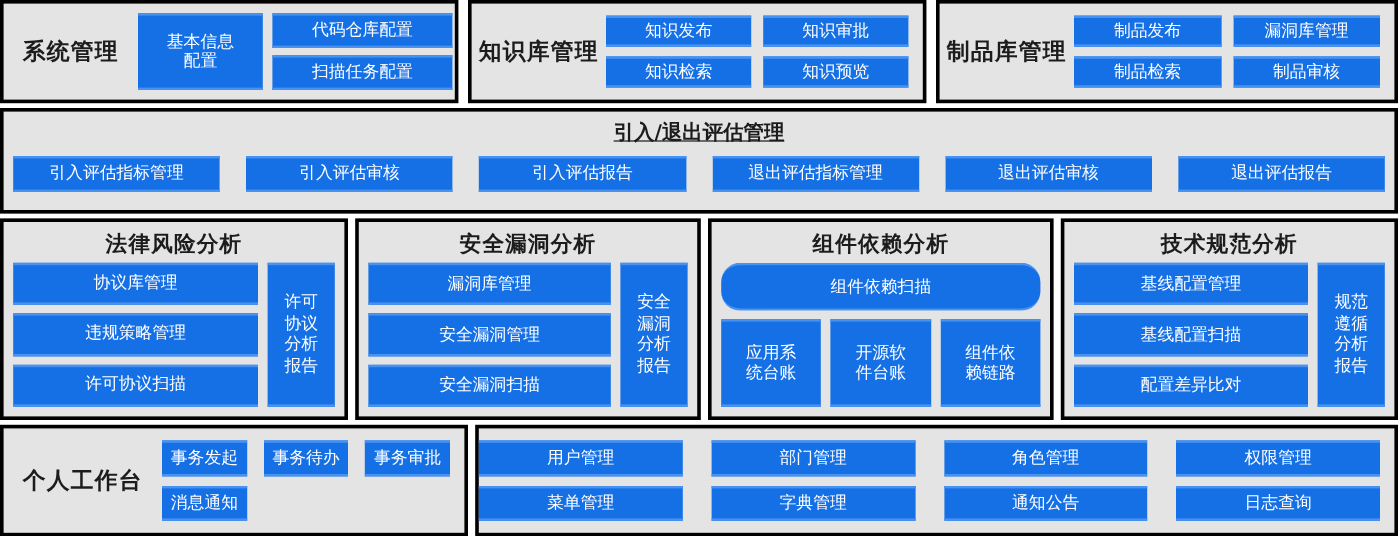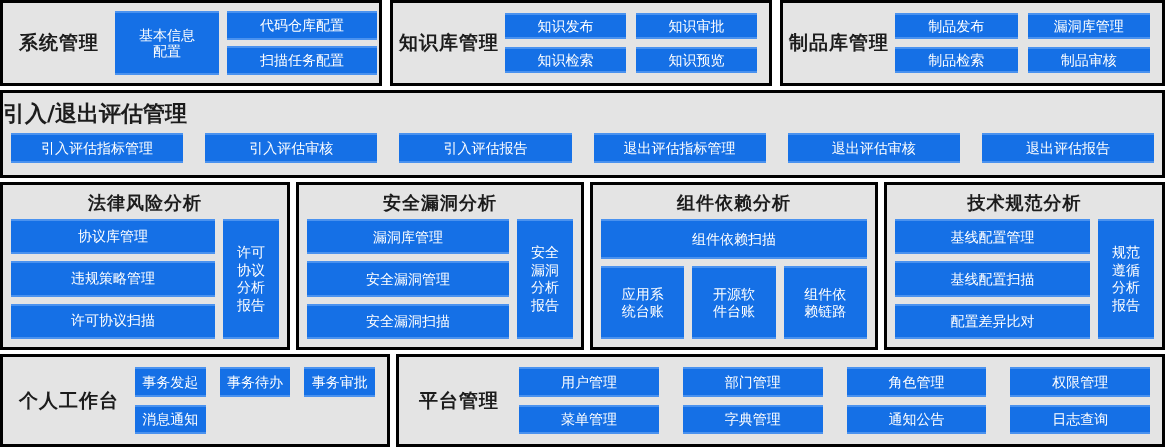--- a/index.html
+++ b/index.html
@@ -87,24 +87,26 @@
     height: 100%;
   }
   .grid2 .btn { width: 100%; height: 100%; }
 
   
   #panel-evaluation {
     left: 0px; top: 90px; width: 1165px; height: 88px;
     flex-direction: column; align-items: stretch;
   }
   #panel-evaluation .eval-title {
-    font-size: 22px;
+    text-align: center;
+    font-size: 17px;
     font-weight: bold;
     color: #1c1c1c;
     margin-top: 6px;
+    text-decoration: underline;
   }
   #panel-evaluation .eval-row {
     flex: 1;
     display: flex;
     align-items: center;
     justify-content: space-between;
     padding: 0 8px 8px 8px;
     gap: 22px;
   }
   #panel-evaluation .eval-row .btn { flex: 1; height: 30px; }
@@ -144,21 +146,21 @@
   .an-stack .btn { flex: 1; width: 100%; }
   .an-side {
     width: 56px;
     flex: 0 0 56px;
     display: flex;
   }
   .an-side .btn { width: 100%; height: 100%; }
 
   
   #panel-component .an-body { flex-direction: column; gap: 7px; }
-  #comp-scan { width: 100%; height: 40px; }
+  #comp-scan { width: 100%; height: 40px; border-radius: 16px; }
   #panel-component .comp-row {
     flex: 1;
     display: flex;
     gap: 8px;
   }
   #panel-component .comp-row .btn { flex: 1; height: 100%; }
 
   
   #panel-workbench { left: 0px;   top: 354px; width: 390px; height: 93px; }
   #panel-platform  { left: 396px; top: 354px; width: 769px; height: 93px; }
@@ -310,21 +312,20 @@
     <div class="panel-title r4-title">个人工作台</div>
     <div class="grid2b">
       <div class="btn">事务发起</div>
       <div class="btn">事务待办</div>
       <div class="btn">事务审批</div>
       <div class="btn">消息通知</div>
     </div>
   </div>
 
   <div class="panel" id="panel-platform">
-    <div class="panel-title r4-title">平台管理</div>
     <div class="grid4b">
       <div class="btn">用户管理</div>
       <div class="btn">部门管理</div>
       <div class="btn">角色管理</div>
       <div class="btn">权限管理</div>
       <div class="btn">菜单管理</div>
       <div class="btn">字典管理</div>
       <div class="btn">通知公告</div>
       <div class="btn">日志查询</div>
     </div>

